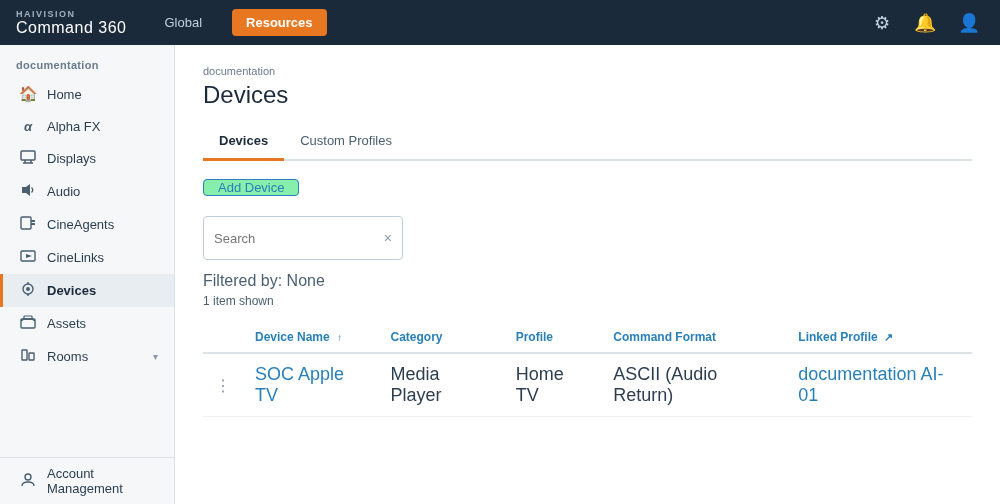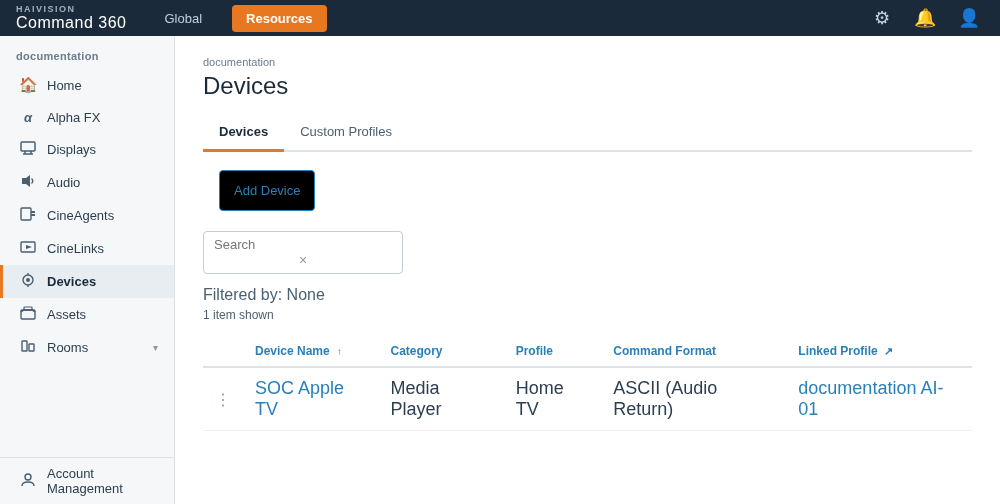--- a/index.html
+++ b/index.html
@@ -1,21 +1,21 @@
 <!DOCTYPE html>
 <html><head>
   <meta charset="utf-8">
   <style>
     * { box-sizing: border-box; margin: 0; padding: 0; }
     body { font-family: 'Segoe UI', Arial, sans-serif; font-size: 13px; background: #f0f2f5; display: flex; flex-direction: column; height: 504px; width: 1000px; overflow: hidden; }
 
     
     .topnav {
       background: #1a2a3a;
-      height: 36px;
+      height: 45px;
       display: flex;
       align-items: center;
       padding: 0 16px;
       flex-shrink: 0;
     }
     .brand {
       display: flex;
       flex-direction: column;
       color: white;
       margin-right: 24px;
@@ -166,42 +166,40 @@
       border-bottom-color: #e87722;
     }
 
     
     .add-device-btn {
       display: inline-flex;
       align-items: center;
       gap: 6px;
       border: 1px solid #2980b9;
       color: #2980b9;
-      background: #000000;
-      padding: 12px 14px;
+      background: #86efac;
+      padding: 0 14px;
       border-radius: 4px;
       font-size: 13px;
       cursor: pointer;
       margin-bottom: 20px;
-      margin-left: 16px;
     }
 
     
     .search-container {
       margin-bottom: 12px;
     }
     .search-input-wrap {
       display: inline-flex;
       align-items: center;
       border: 1px solid #c0cdd8;
       border-radius: 4px;
-      padding: 5px 10px;
+      padding: 13px 10px;
       width: 200px;
       background: white;
-      flex-direction: column;
     }
     .search-input-wrap input {
       border: none;
       outline: none;
       font-size: 13px;
       color: #1a2a3a;
       flex: 1;
       width: 100%;
     }
     .search-clear {

